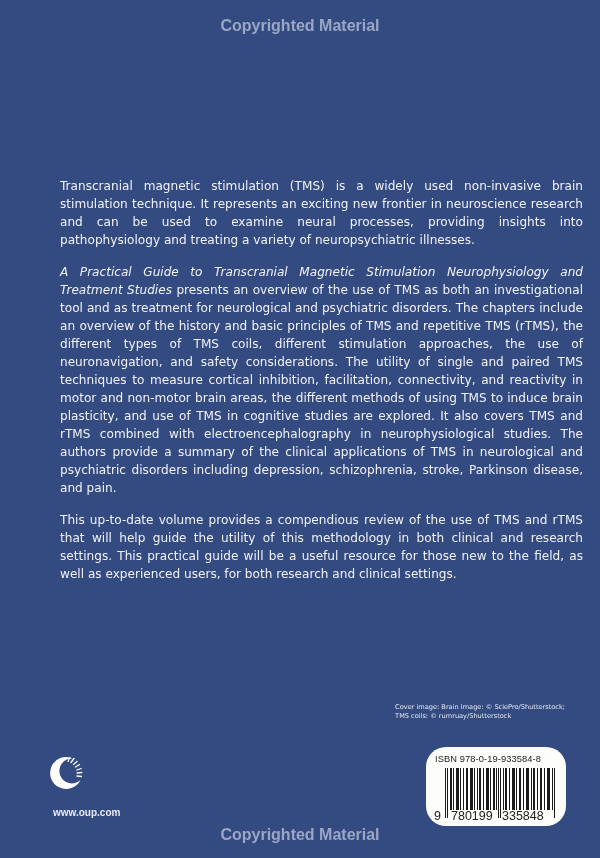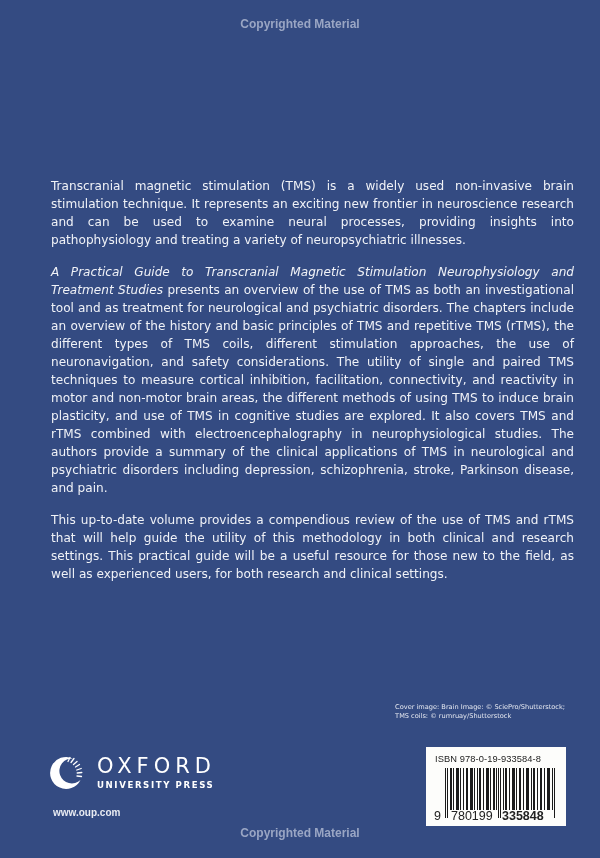--- a/index.html
+++ b/index.html
@@ -6,26 +6,26 @@
     body {
       width: 600px; height: 858px; overflow: hidden;
       background: #344b82;
       font-family: "DejaVu Sans", sans-serif;
       color: #f2f4f8;
       position: relative;
     }
     .watermark {
       position: absolute; left: 0; width: 600px; text-align: center;
       font-family: "Liberation Sans", sans-serif; font-weight: bold;
-      font-size: 12px; color: #9aa6c4; letter-spacing: 0;
+      font-size: 16px; color: #9aa6c4; letter-spacing: 0;
     }
     .wm-top { top: 17px; }
     .wm-bottom { top: 826px; }
     .blurb {
-      position: absolute; left: 51px; top: 177px; width: 523px;
+      position: absolute; left: 60px; top: 177px; width: 523px;
       font-size: 12.1px; line-height: 18px; color: #f0f2f7;
     }
     .blurb p { margin: 0 0 14px 0; }
     .blurb p.justify { text-align: justify; }
     .blurb em { font-style: italic; }
     .credits {
       position: absolute; right: 35px; top: 703px; text-align: left;
       font-size: 6.6px; line-height: 9px; color: #e6e9f1;
     }
     .logo {
@@ -40,38 +40,38 @@
     .logo-press {
       font-family: "DejaVu Sans", sans-serif; font-size: 8.6px; letter-spacing: 1.6px;
       color: #ffffff; font-weight: bold; line-height: 12px; margin-top: 2px;
     }
     .url {
       position: absolute; left: 53px; top: 807px;
       font-family: "Liberation Sans", sans-serif; font-size: 10px; font-weight: bold; color: #e8ebf2;
     }
     .barcode-box {
       position: absolute; left: 426px; top: 747px; width: 140px; height: 79px;
-      background: #fdfdfb; box-sizing: border-box;
+      background: #fdfdfb; box-sizing: border-box; border-radius: 20px;
     }
     .isbn {
       position: absolute; left: 9px; top: 7px;
       font-family: "Liberation Sans", sans-serif; font-size: 9.3px; color: #222;
       letter-spacing: 0.1px;
     }
     .bars {
       position: absolute; left: 19px; top: 21px; width: 113px; height: 50px;
     }
     .bars span { position: absolute; top: 0; background: #1a1a1a; }
     .digits {
       position: absolute; top: 63px; height: 12px; background: #fdfdfb;
       font-family: "Liberation Sans", sans-serif; font-size: 12.5px; line-height: 12px; color: #222;
     }
     .d-first { left: 8px; width: 9px; background: transparent; }
     .d-left { left: 24px; width: 46px; padding-left: 1px; }
-    .d-right { left: 75px; width: 52px; padding-left: 1px; font-weight: bold; }
+    .d-right { left: 75px; width: 52px; padding-left: 1px; }
   </style>
 </head>
 <body>
 
 <div class="watermark wm-top">Copyrighted Material</div>
 
 <div class="blurb">
   <p class="justify">Transcranial magnetic stimulation (TMS) is a widely used non-invasive brain stimulation technique. It represents an exciting new frontier in neuroscience research and can be used to examine neural processes, providing insights into pathophysiology and treating a variety of neuropsychiatric illnesses.</p>
   <p class="justify"><em>A Practical Guide to Transcranial Magnetic Stimulation Neurophysiology and Treatment Studies</em><span> presents an overview of the use of TMS as both an investigational tool and as treatment for neurological and psychiatric disorders. The chapters include an overview of the history and basic principles of TMS and repetitive TMS (rTMS), the different types of TMS coils, different stimulation approaches, the use of neuronavigation, and safety considerations. The utility of single and paired TMS techniques to measure cortical inhibition, facilitation, connectivity, and reactivity in motor and non-motor brain areas, the different methods of using TMS to induce brain plasticity, and use of TMS in cognitive studies are explored. It also covers TMS and rTMS combined with electroencephalography in neurophysiological studies. The authors provide a summary of the clinical applications of TMS in neurological and psychiatric disorders including depression, schizophrenia, stroke, Parkinson disease, and pain.</span></p>
   <p class="justify">This up-to-date volume provides a compendious review of the use of TMS and rTMS that will help guide the utility of this methodology in both clinical and research settings. This practical guide will be a useful resource for those new to the field, as well as experienced users, for both research and clinical settings.</p>
@@ -90,24 +90,20 @@
         <line x1="22" y1="8.5" x2="24" y2="4.5"></line>
         <line x1="25" y1="9.5" x2="28" y2="5.5"></line>
         <line x1="27.5" y1="11.5" x2="31" y2="8.5"></line>
         <line x1="29.5" y1="14" x2="33.5" y2="11.5"></line>
         <line x1="30.8" y1="17" x2="35.2" y2="15.5"></line>
         <line x1="31.2" y1="20" x2="35.8" y2="19.5"></line>
         <line x1="31" y1="23" x2="35.5" y2="23.5"></line>
       </g>
     </svg>
   </span>
-  <div class="logo-text">
-    <div class="logo-oxford">OXFORD</div>
-    <div class="logo-press">UNIVERSITY PRESS</div>
-  </div>
 </div>
 
 <div class="url">www.oup.com</div>
 
 <div class="barcode-box">
   <div class="isbn">ISBN 978-0-19-933584-8</div>
   <div class="bars">
     <span style="left:0px;width:1px;height:50px"></span>
     <span style="left:2px;width:1px;height:50px"></span>
     <span style="left:5px;width:2px;height:44px"></span>

